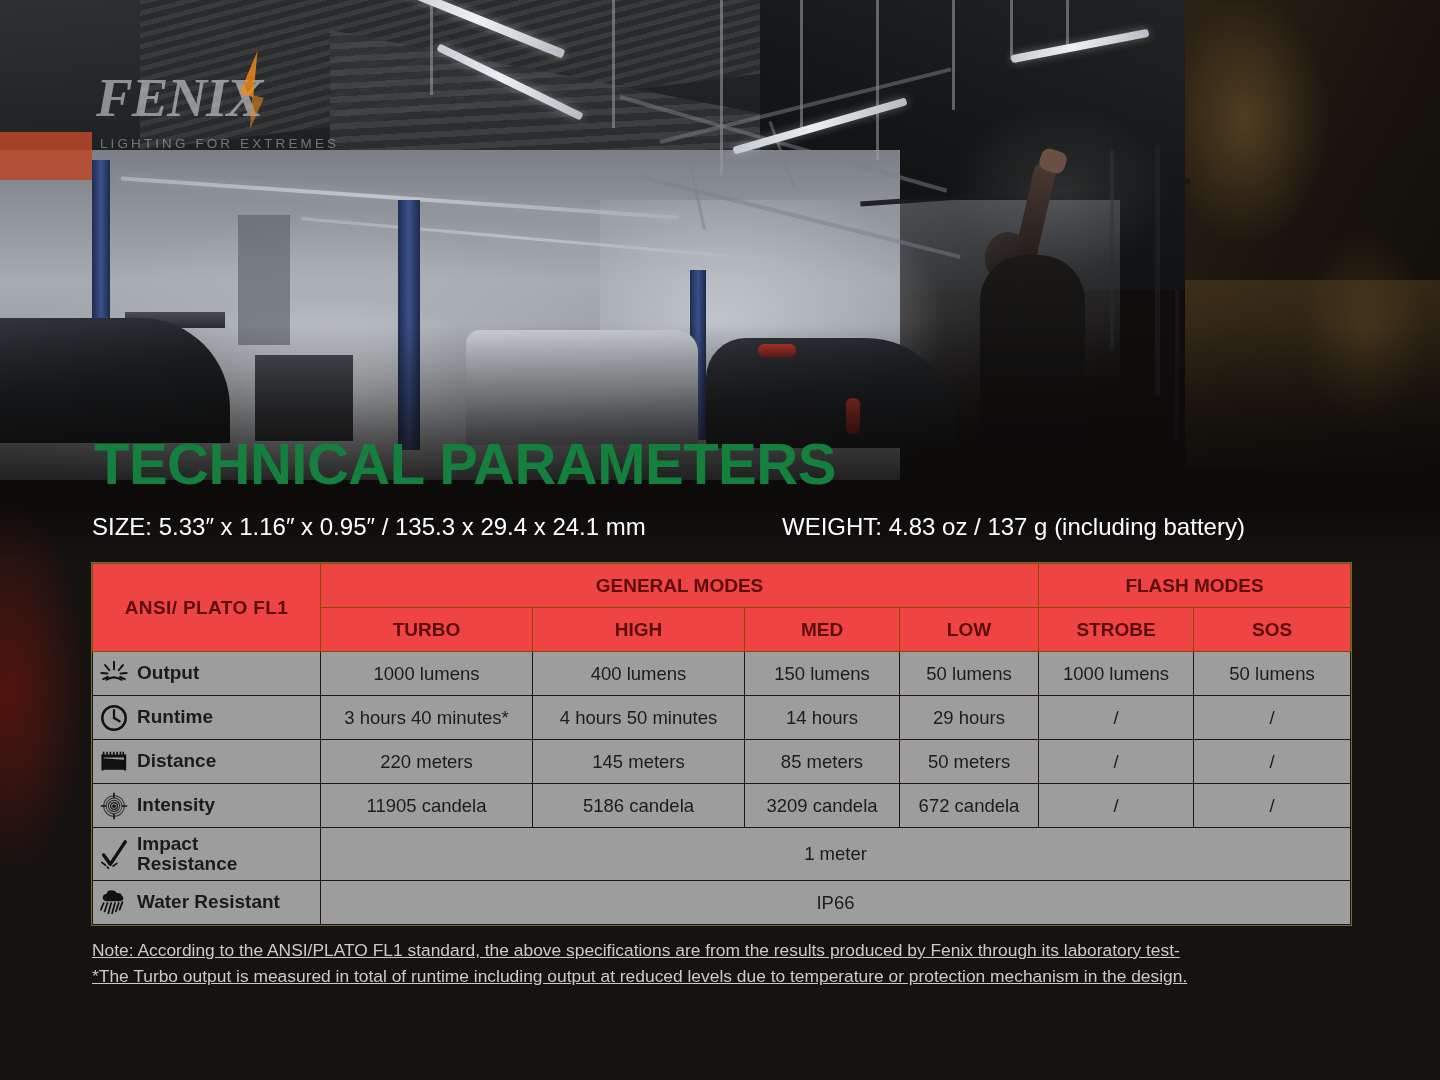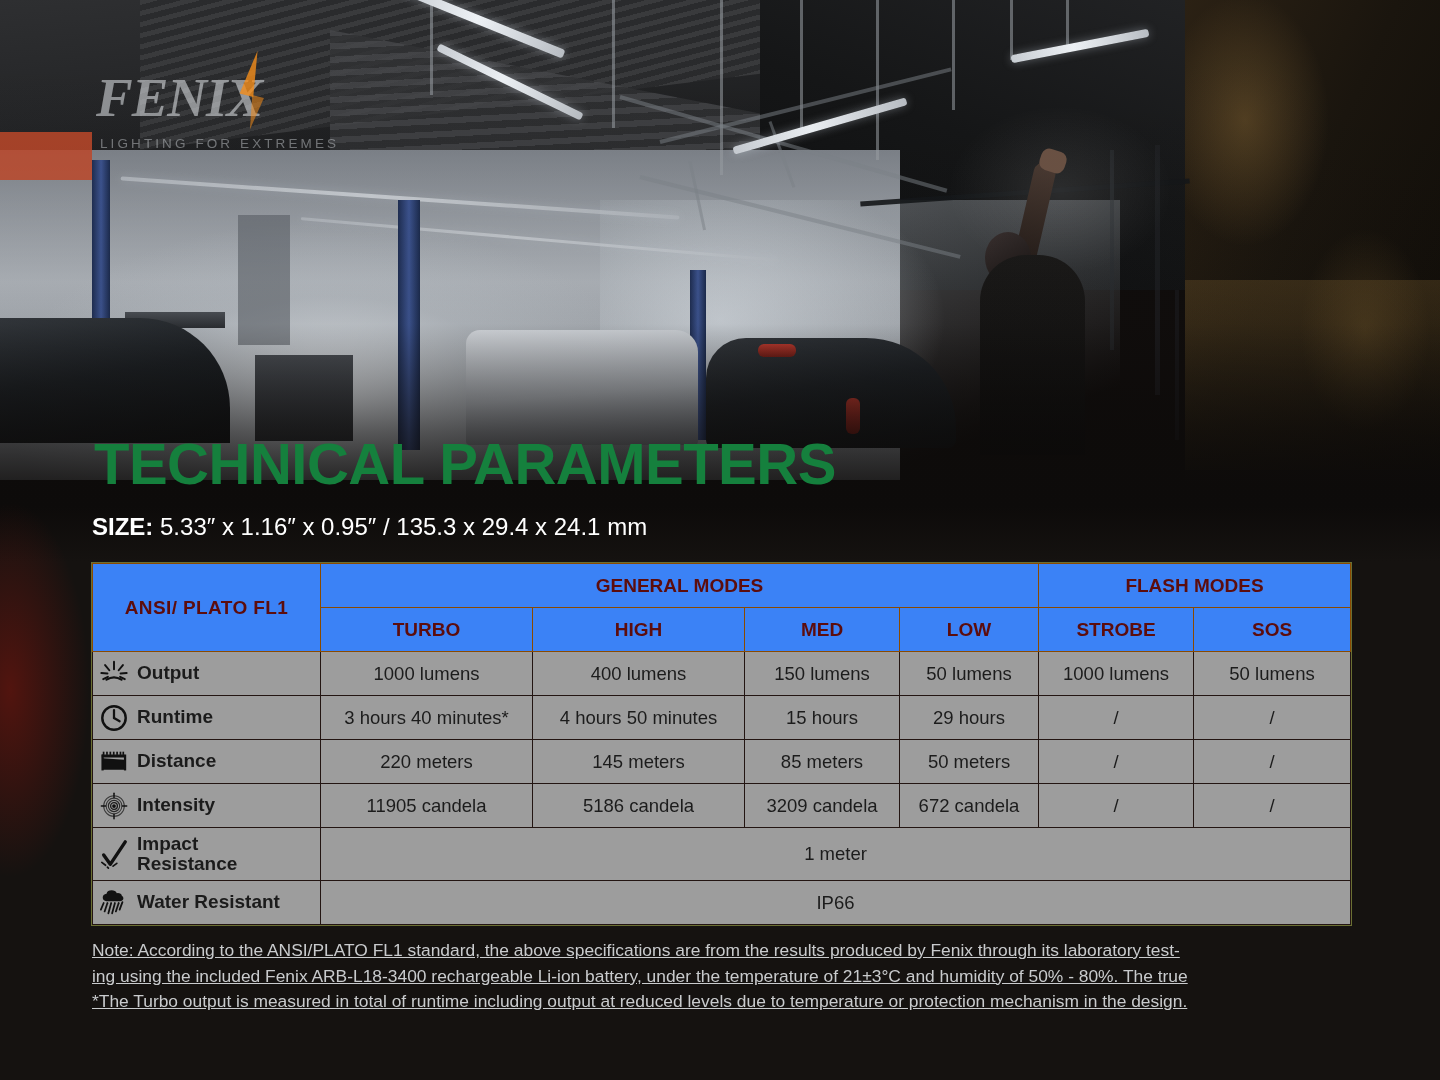--- a/index.html
+++ b/index.html
@@ -146,39 +146,39 @@
     position:absolute;left:94px;top:435px;
     font-size:58px;font-weight:bold;color:#15803d;letter-spacing:-.5px;
     line-height:1;white-space:nowrap;
   }
 
   
   #specline{
     position:absolute;left:92px;top:513px;width:1260px;height:32px;
     color:#ffffff;font-size:24px;white-space:nowrap;
   }
-  #specline .lbl{font-weight:bold;text-align:right;}
+  #specline .lbl{font-weight:normal;text-align:right;}
   #size-block{position:absolute;left:0;top:0;}
   #weight-block{position:absolute;left:690px;top:0;}
 
   
   #tbl{
     position:absolute;left:92px;top:563px;width:1258px;
     border-collapse:collapse;table-layout:fixed;
     box-shadow:0 0 0 1px #6a6f33;
   }
   #tbl td{
     border:1px solid #231512;
     text-align:center;vertical-align:middle;
     font-size:18.5px;color:#1c1c1c;
     background:rgba(168,168,168,.93);
     padding:0;height:43px;
   }
   #tbl td.hd{
-    background:#3b82f6;color:#5c0d0d;font-weight:bold;
+    background:#ef4444;color:#5c0d0d;font-weight:bold;
     border:1px solid #8a4a00;
     font-size:19px;
   }
   #tbl td.hd-ansi{font-size:19px;letter-spacing:.4px;}
   #tbl td.rowlabel{
     text-align:left;font-weight:bold;color:#1b1b1b;font-size:19px;
     padding-left:6px;
   }
   .rl-inner{display:flex;align-items:center;gap:8px;}
   .rl-icon{flex:0 0 30px;width:30px;height:30px;display:block;}
@@ -274,20 +274,24 @@
   <div class="logo-tag">LIGHTING FOR EXTREMES</div>
 </div>
 
 <div id="title">TECHNICAL PARAMETERS</div>
 
 <div id="specline">
   <span id="size-block">
     <span class="lbl">SIZE:</span>
     <span>5.33″ x 1.16″ x 0.95″ / 135.3 x 29.4 x 24.1 mm</span>
   </span>
+  <span id="weight-block">
+    <span class="lbl">WEIGHT:</span>
+    <span>4.83 oz / 137 g (including battery)</span>
+  </span>
 </div>
 
 <table id="tbl">
   <colgroup>
     <col class="colw-label">
       <col class="colw-turbo">
       <col class="colw-high">
     <col class="colw-med">
       <col class="colw-low">
       <col class="colw-strobe">
@@ -340,21 +344,21 @@
           <svg class="rl-icon" viewBox="0 0 32 32">
             <circle cx="16" cy="16" r="12.5" fill="none" stroke="#111" stroke-width="2.6"></circle>
             <line x1="16" y1="16" x2="16" y2="7.5" stroke="#111" stroke-width="2.4" stroke-linecap="round"></line>
             <line x1="16" y1="16" x2="22" y2="19.5" stroke="#111" stroke-width="2.4" stroke-linecap="round"></line>
           </svg>
           <span class="rl-txt">Runtime</span>
         </span>
       </td>
       <td>3 hours 40 minutes*</td>
       <td>4 hours 50 minutes</td>
-      <td>15 hours</td>
+      <td>14 hours</td>
       <td>29 hours</td>
       <td>/</td>
       <td>/</td>
     </tr>
 
     <tr>
       <td class="rowlabel">
         <span class="rl-inner">
           <svg class="rl-icon" viewBox="0 0 32 32">
             <rect x="3" y="8" width="24" height="3.2" fill="#111"></rect>
@@ -448,15 +452,14 @@
           <span class="rl-txt">Water Resistant</span>
         </span>
       </td>
       <td colspan="6">IP66</td>
     </tr>
   </tbody>
 </table>
 
 <div id="note">
   <p>Note: According to the ANSI/PLATO FL1 standard, the above specifications are from the results produced by Fenix through its laboratory test-</p>
-  <p>ing using the included Fenix ARB-L18-3400 rechargeable Li-ion battery, under the temperature of 21±3°C and humidity of 50% - 80%. The true</p>
   <p>*The Turbo output is measured in total of runtime including output at reduced levels due to temperature or protection mechanism in the design.</p>
 </div>
 
 </body></html>

